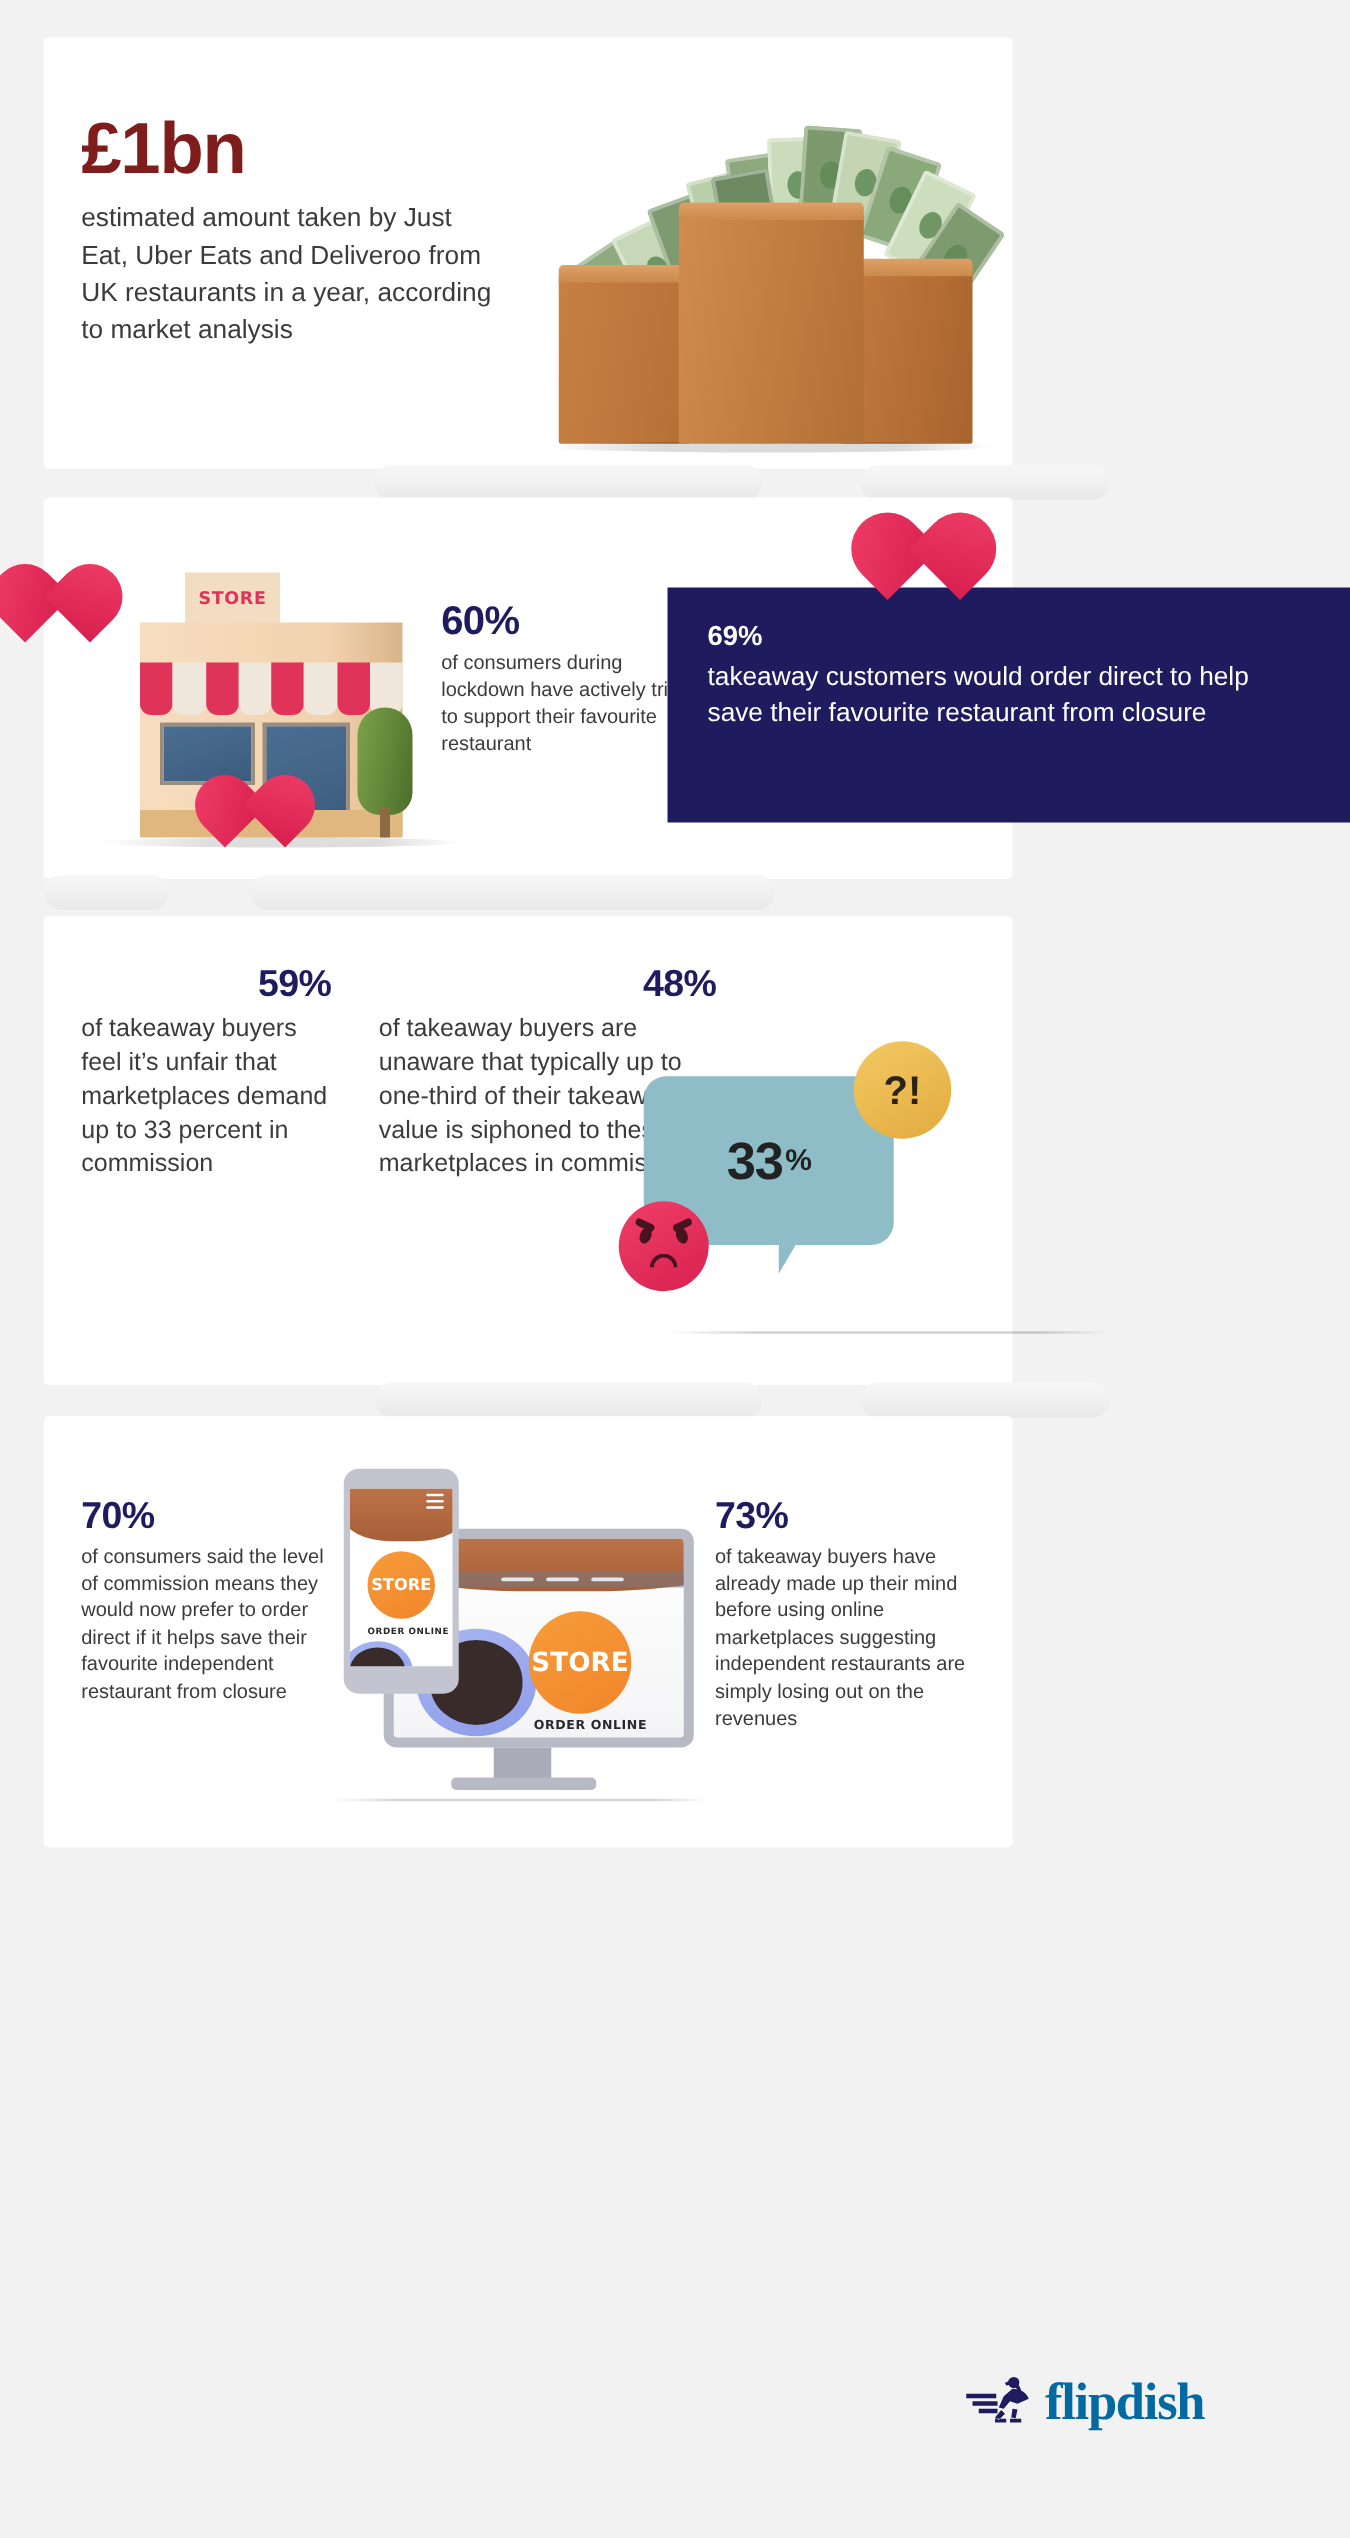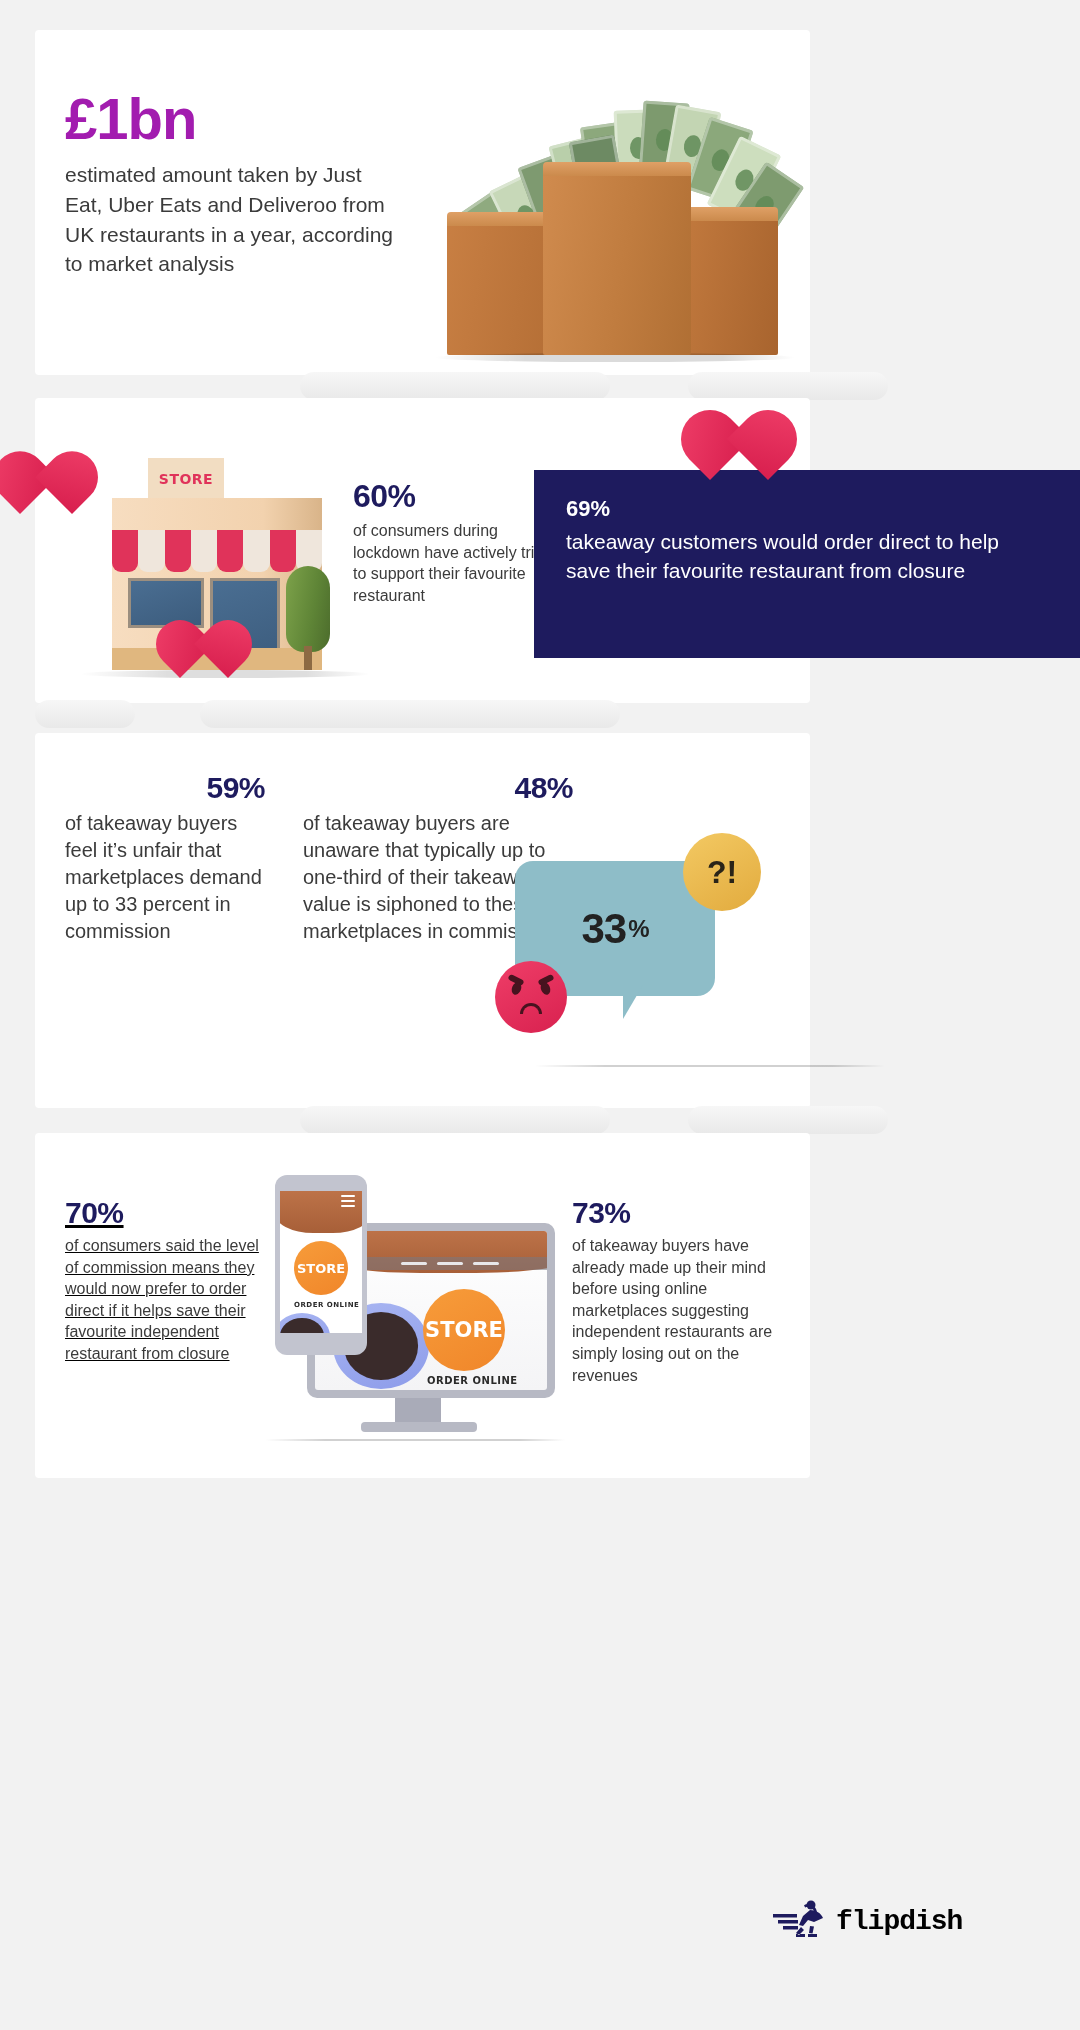--- a/index.html
+++ b/index.html
@@ -34,21 +34,21 @@
   }
   .stat-body {
     color: #3b3b3b;
     line-height: 1.35;
   }
 
   
   #card1 { left: 35px; top: 30px; width: 775px; height: 345px; }
   #bignum {
     position: absolute; left: 30px; top: 55px;
-    font-size: 58px; font-weight: 700; color: #a21caf; letter-spacing: -1px;
+    font-size: 58px; font-weight: 700; color: #7f1d1d; letter-spacing: -1px;
   }
   #bigdesc {
     position: absolute; left: 30px; top: 130px; width: 330px;
     font-size: 21px; color: #3b3b3b; line-height: 1.42;
   }
 
   
   #money-illo { position: absolute; left: 390px; top: 20px; width: 370px; height: 320px; }
   .bag {
     position: absolute; bottom: 15px;
@@ -190,21 +190,21 @@
     position: absolute; bottom: -2px; left: 11px; width: 22px; height: 11px;
     border: 3px solid #47131f; border-bottom: none; border-radius: 12px 12px 0 0;
   }
   .line-shadow {
     position: absolute; height: 2px;
     background: linear-gradient(90deg,rgba(0,0,0,0), rgba(0,0,0,.18) 20%, rgba(0,0,0,.18) 85%, rgba(0,0,0,0));
   }
 
   
   #card4 { left: 35px; top: 1133px; width: 775px; height: 345px; }
-  #stat70 { position: absolute; left: 30px; top: 65px; width: 200px; text-decoration: underline; }
+  #stat70 { position: absolute; left: 30px; top: 65px; width: 200px; }
   #stat73 { position: absolute; left: 537px; top: 65px; width: 215px; }
   #stat70 .stat-num, #stat73 .stat-num { font-size: 30px; margin-bottom: 7px; }
   #stat70 .stat-body, #stat73 .stat-body { font-size: 16px; }
 
   #device-illo { position: absolute; left: 210px; top: 30px; width: 320px; height: 290px; }
   .monitor {
     position: absolute; left: 62px; top: 60px; width: 248px; height: 175px;
     background: #b7b9c4; border-radius: 10px; padding: 8px;
   }
   .monitor-screen {
@@ -251,22 +251,22 @@
   .menu-icon span { display:block; height:2px; background:#fff; margin-bottom:3px; border-radius:1px; }
   .nav-bar { position: absolute; left:0; right:0; top: 26px; height: 13px; background: rgba(120,120,130,.55); }
   .nav-bar i { position:absolute; top:5px; height:3px; background:#e7e7ea; border-radius:2px; }
 
   
   #footer-logo {
     position: absolute; left: 770px; top: 1898px;
     display: flex; align-items: center; gap: 10px;
   }
   #footer-logo .logo-word {
-    color: #000000; font-size: 28px; font-weight: 700; letter-spacing: -1px;
-    font-family: Liberation Mono, monospace;
+    color: #0369a1; font-size: 42px; font-weight: 700; letter-spacing: -1px;
+    font-family: Liberation Serif, serif;
   }
 </style>
 </head>
 <body>
 
 <div class="page">
 
   <div class="card" id="card1">
     <div id="bignum">£1bn</div>
     <div id="bigdesc">estimated amount taken by Just Eat, Uber Eats and Deliveroo from UK restaurants in a year, according to market analysis</div>

